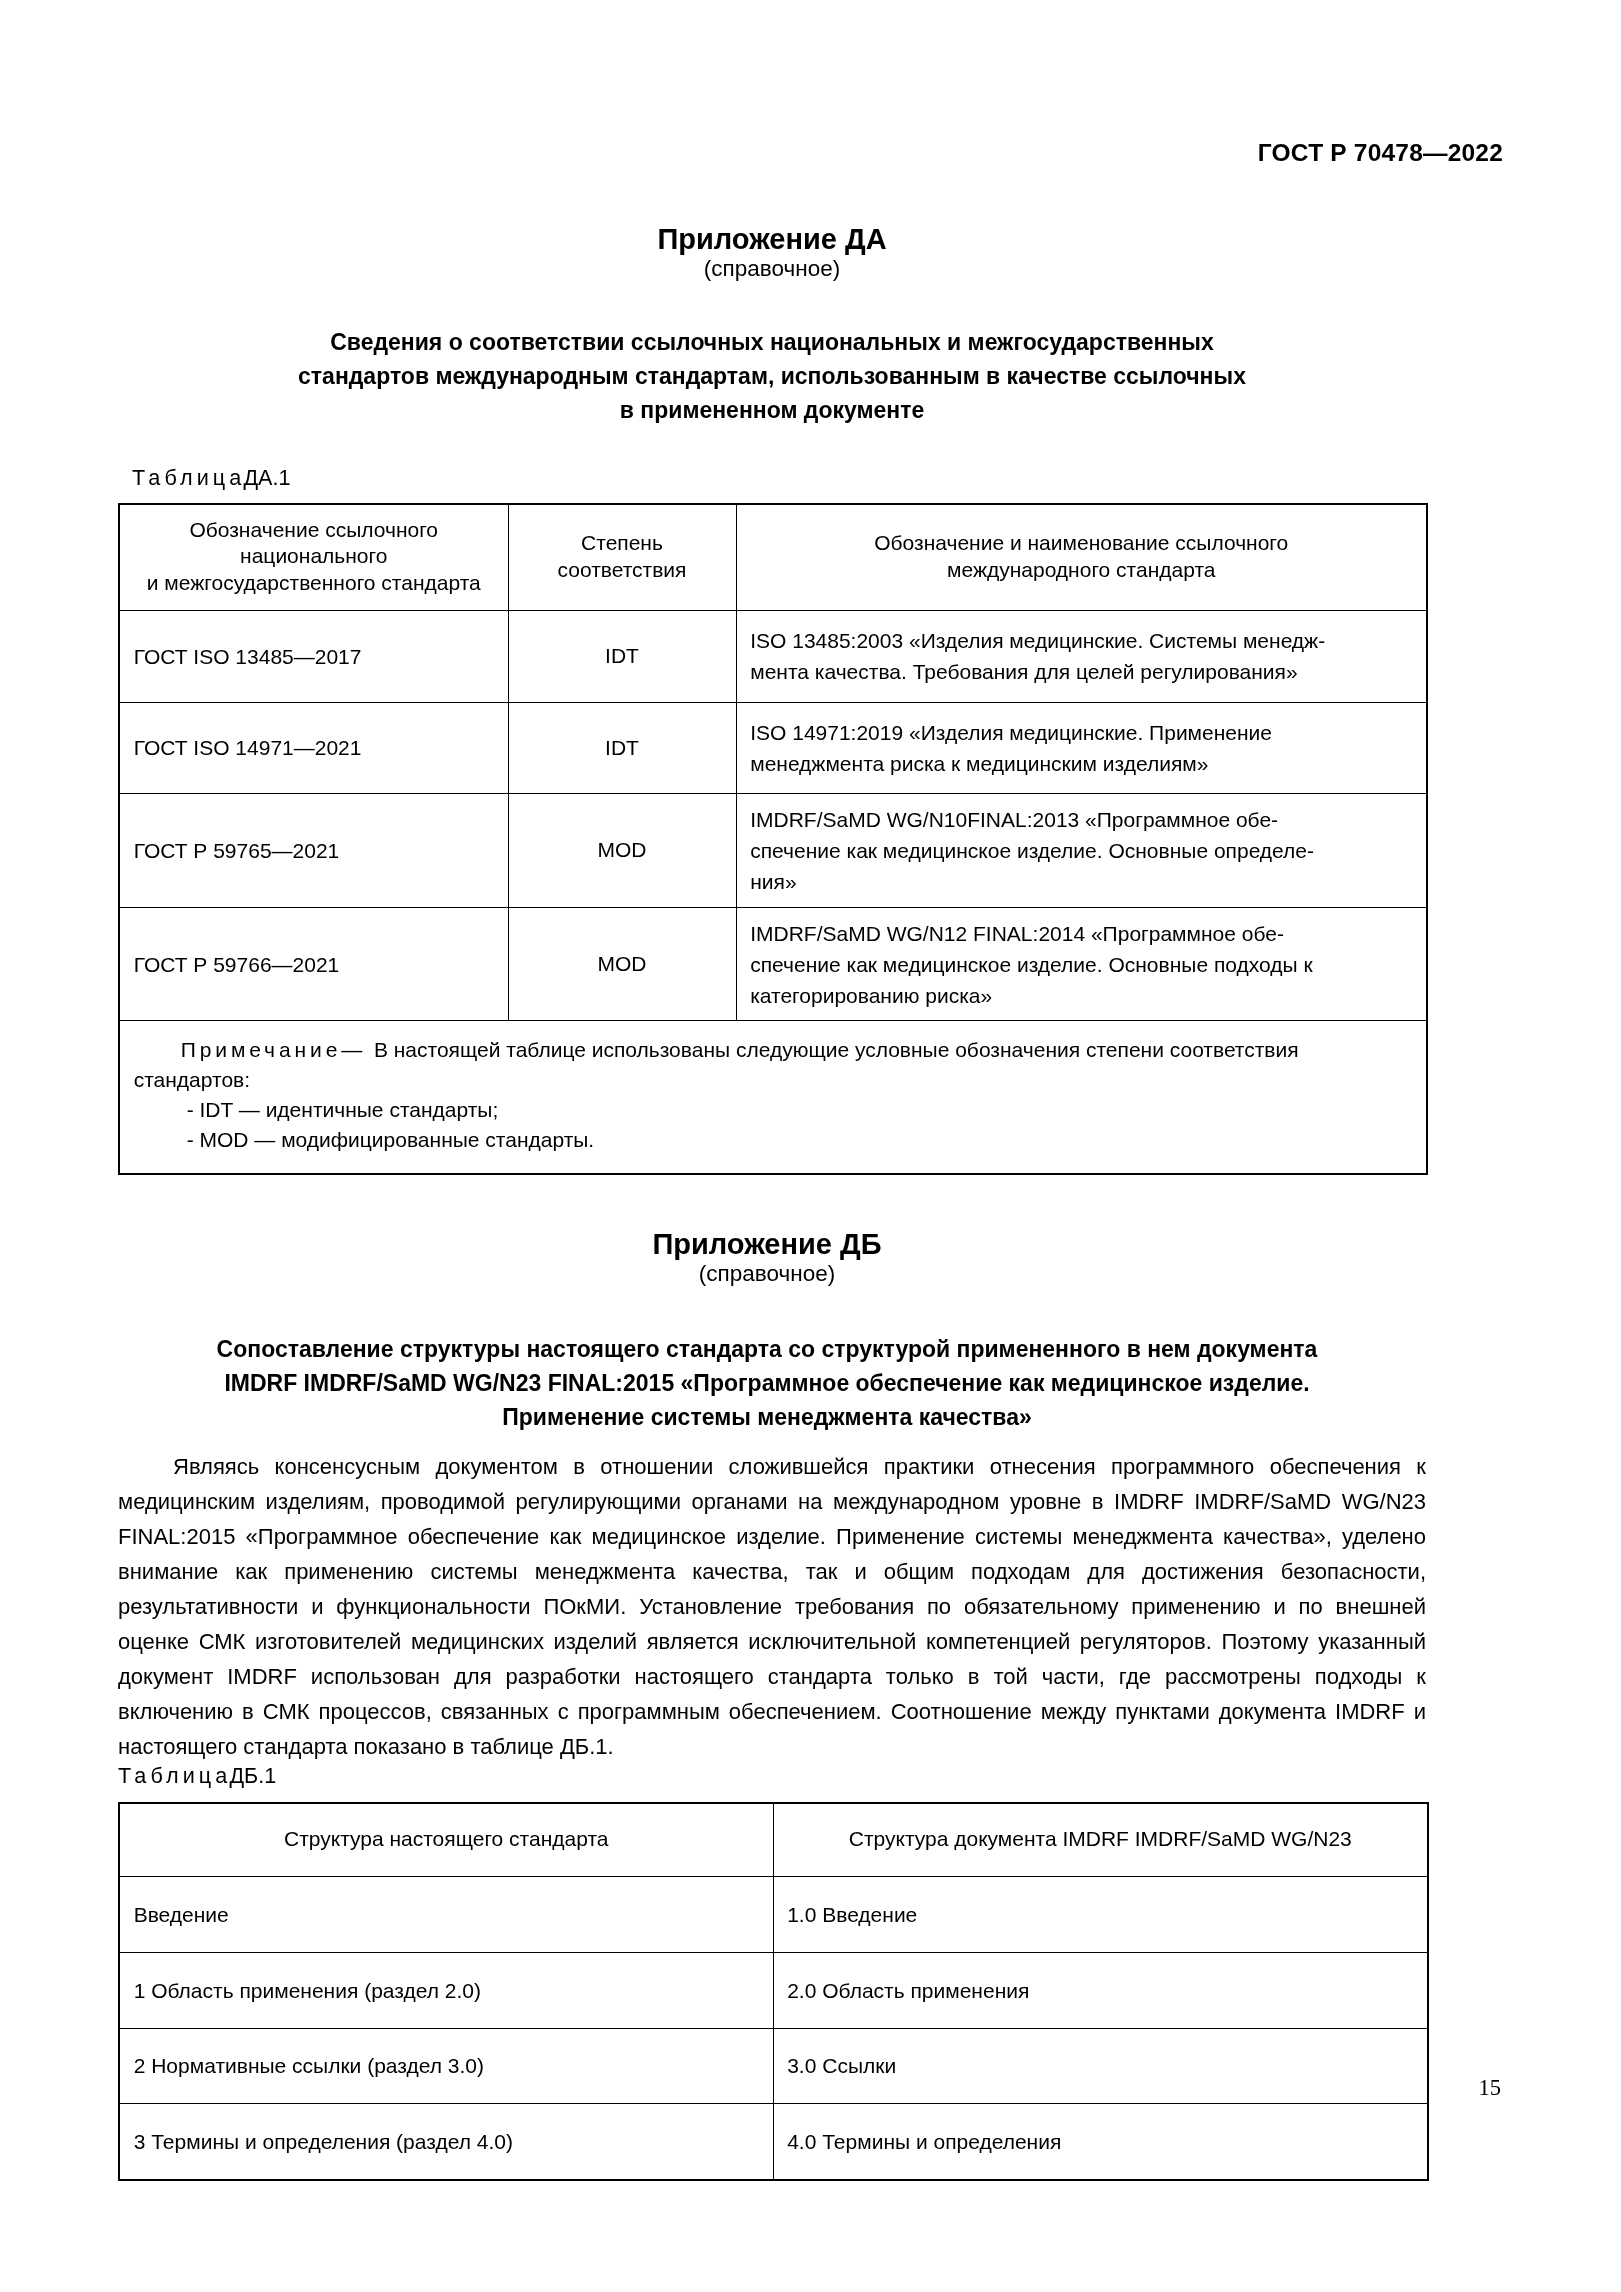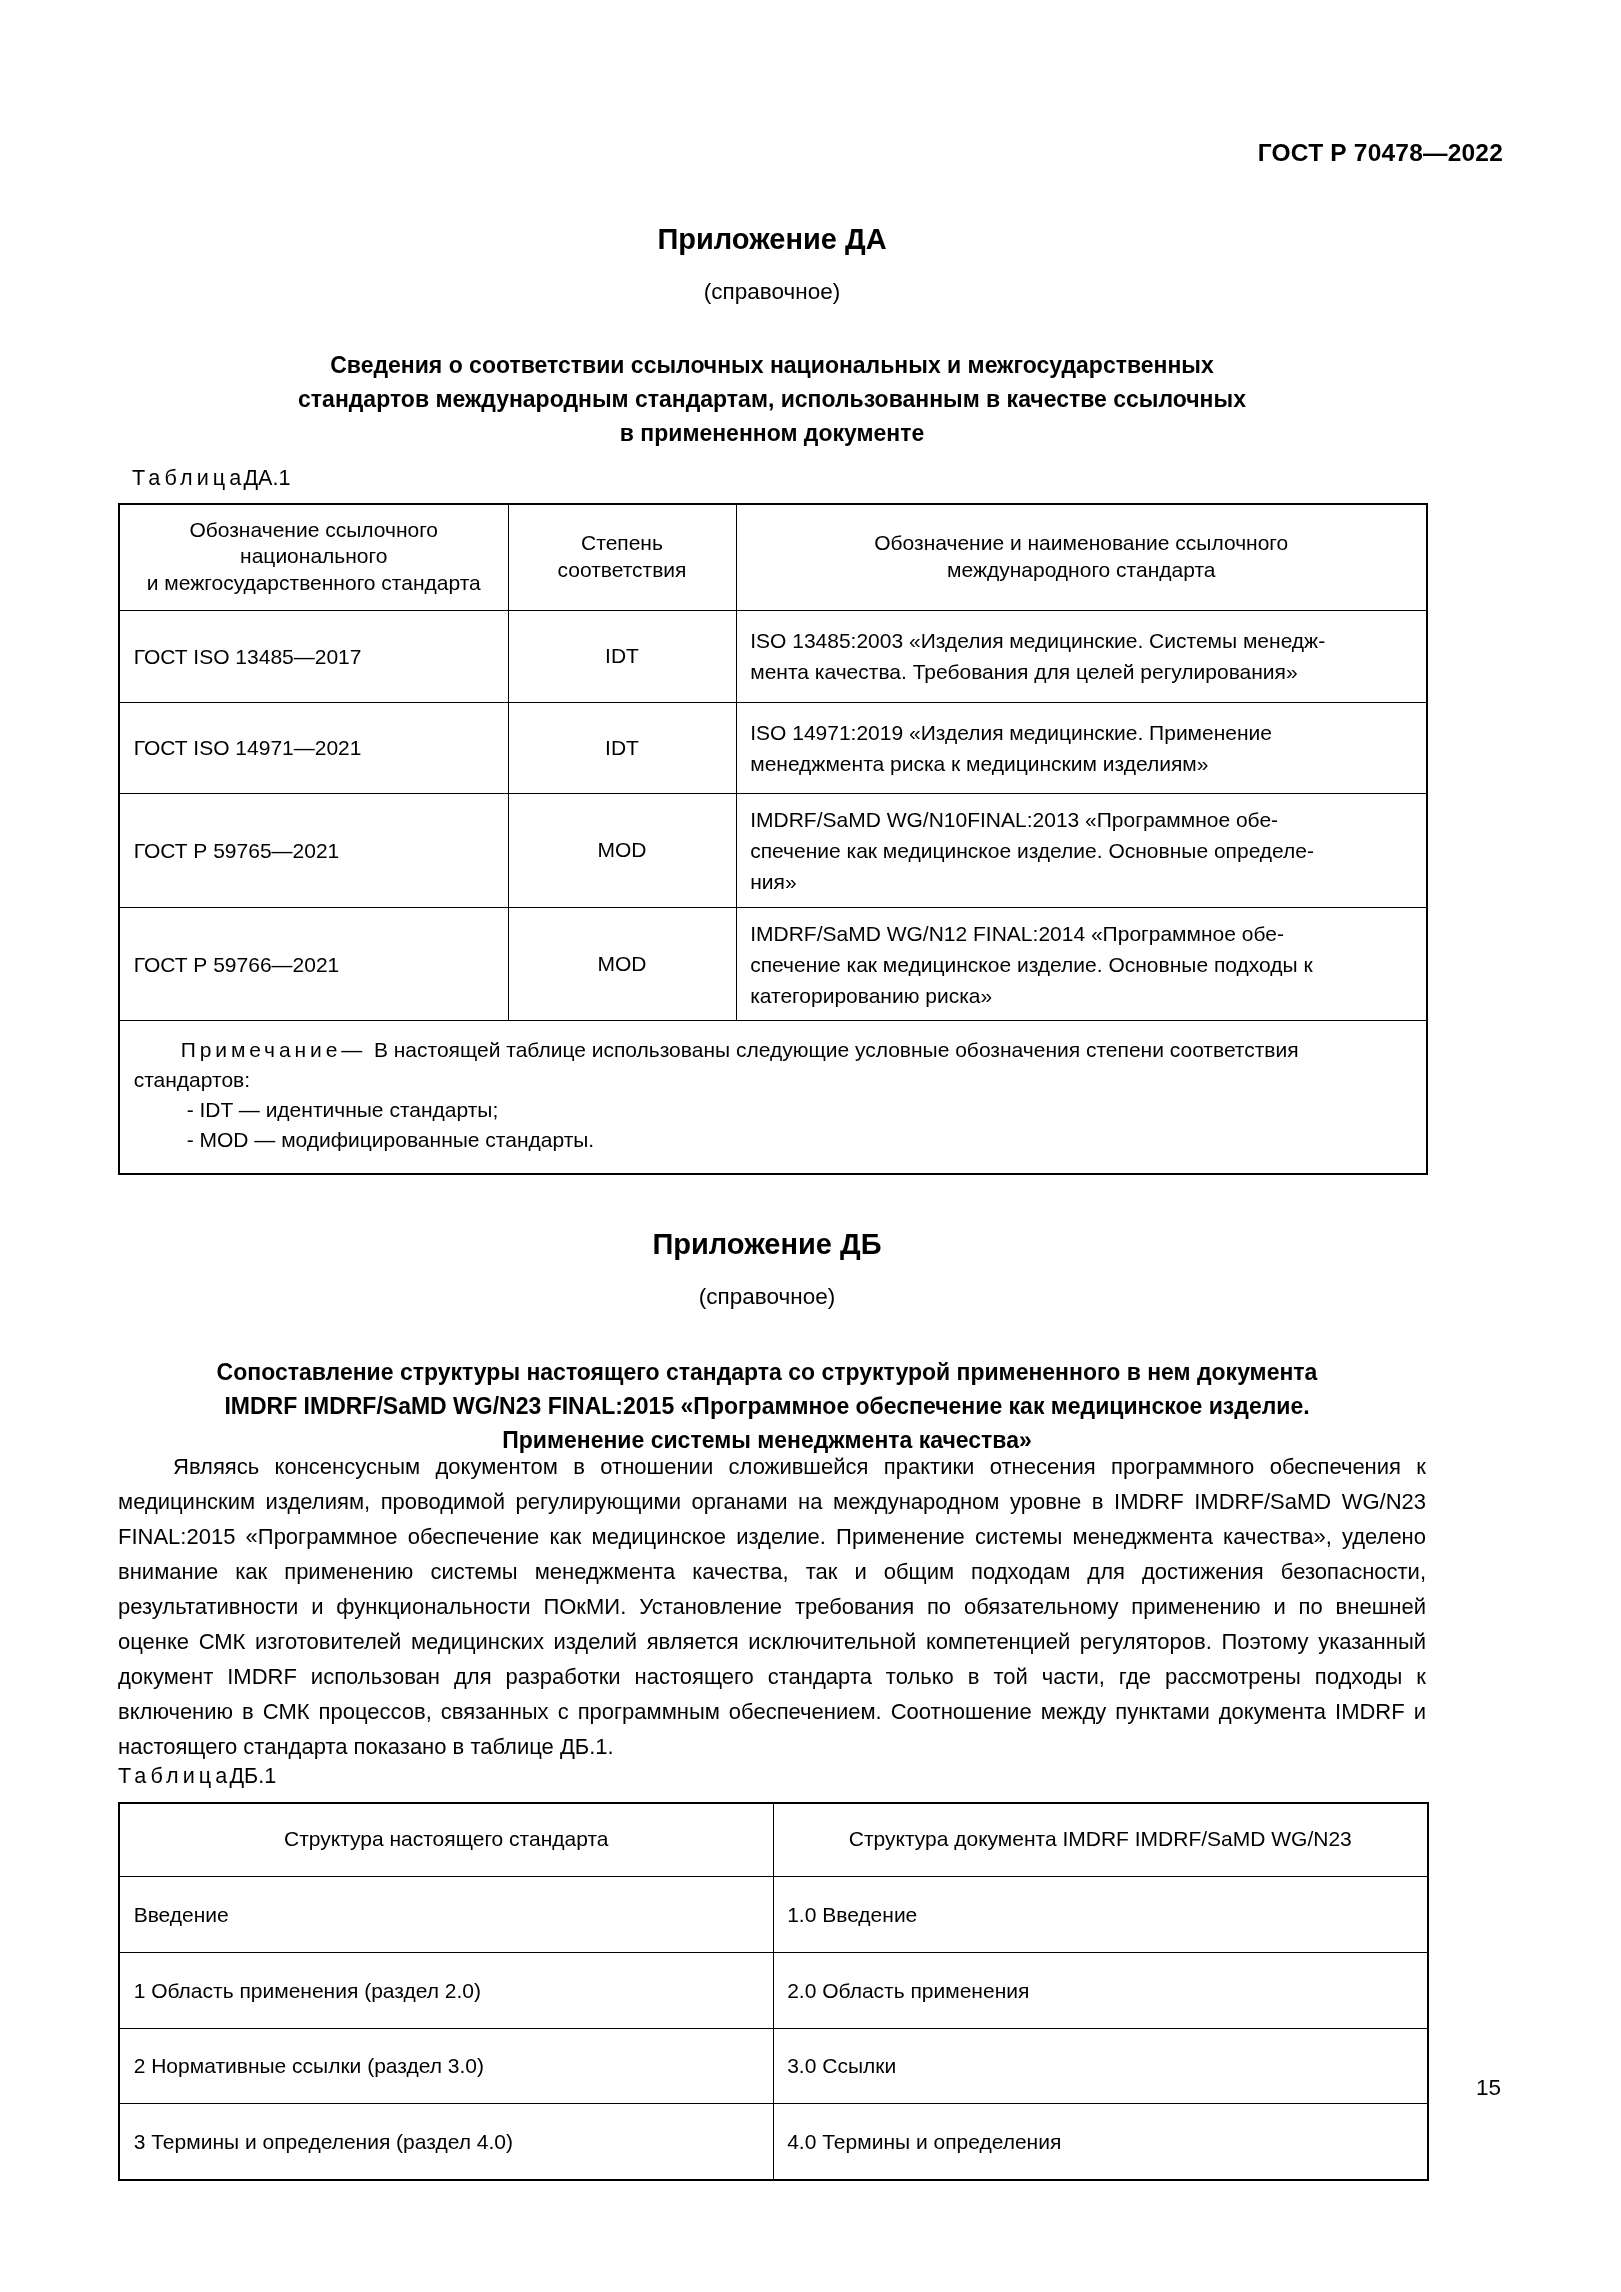--- a/index.html
+++ b/index.html
@@ -35,21 +35,21 @@
   
   .annex-label {
     text-align: center;
     font-size: 29px;
     font-weight: bold;
   }
   .annex-sub {
     text-align: center;
     font-size: 22.5px;
     font-weight: normal;
-    margin-top: 23px;
+    margin-top: 0;
   }
   .annex-title {
     text-align: center;
     font-size: 23px;
     font-weight: bold;
     line-height: 34px;
   }
 
   .block-a { position: absolute; top: 223px; left: 118px; width: 1308px; }
   .annex-title-a { margin-top: 43px; }
@@ -143,20 +143,21 @@
   .tbl-db table.gost { border: 2.5px solid #000; }
   .tbl-db td { height: 55px; }
   .tbl-db td.hd { height: 47px; margin-top: 38px; }
 
   
   .page-number {
     position: absolute;
     top: 2075px;
     right: 120px;
     font-size: 22.5px;
+    font-family: Liberation Serif, serif;
   }
 </style>
 </head>
 <body>
 
 <div class="page">
 
   <div class="doc-header">ГОСТ Р 70478—2022</div>
 
   <div class="block-a">

